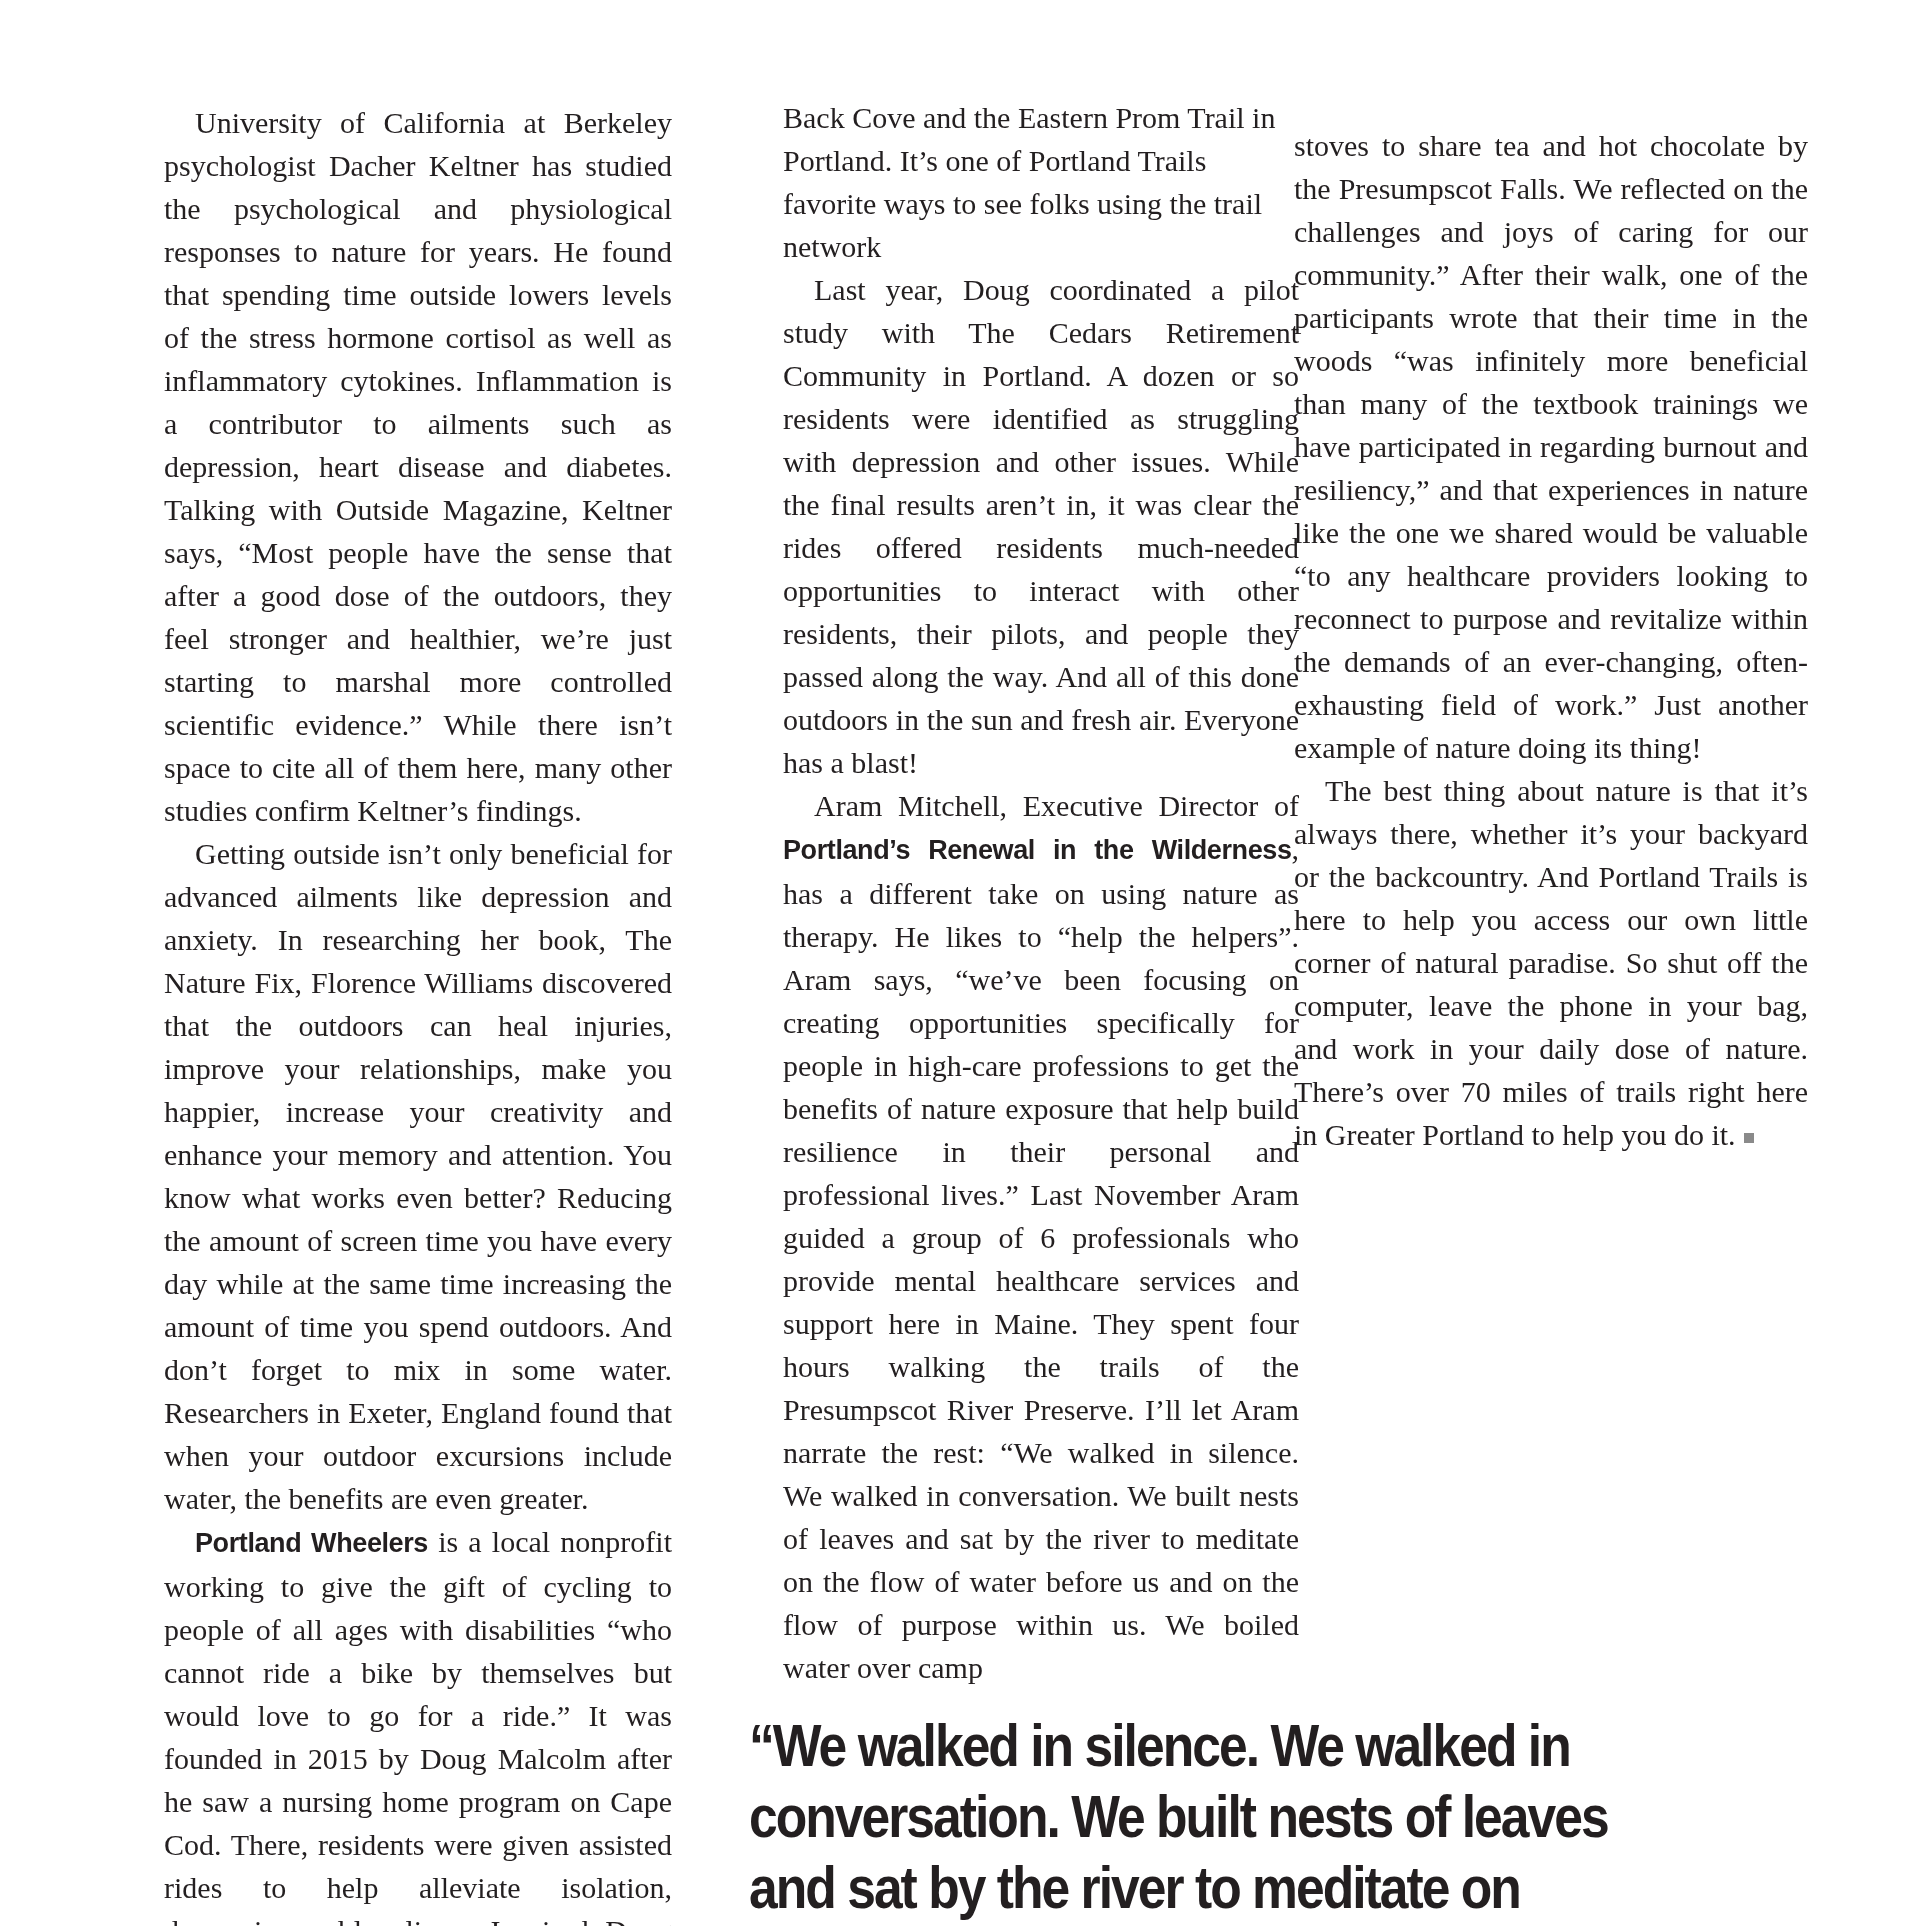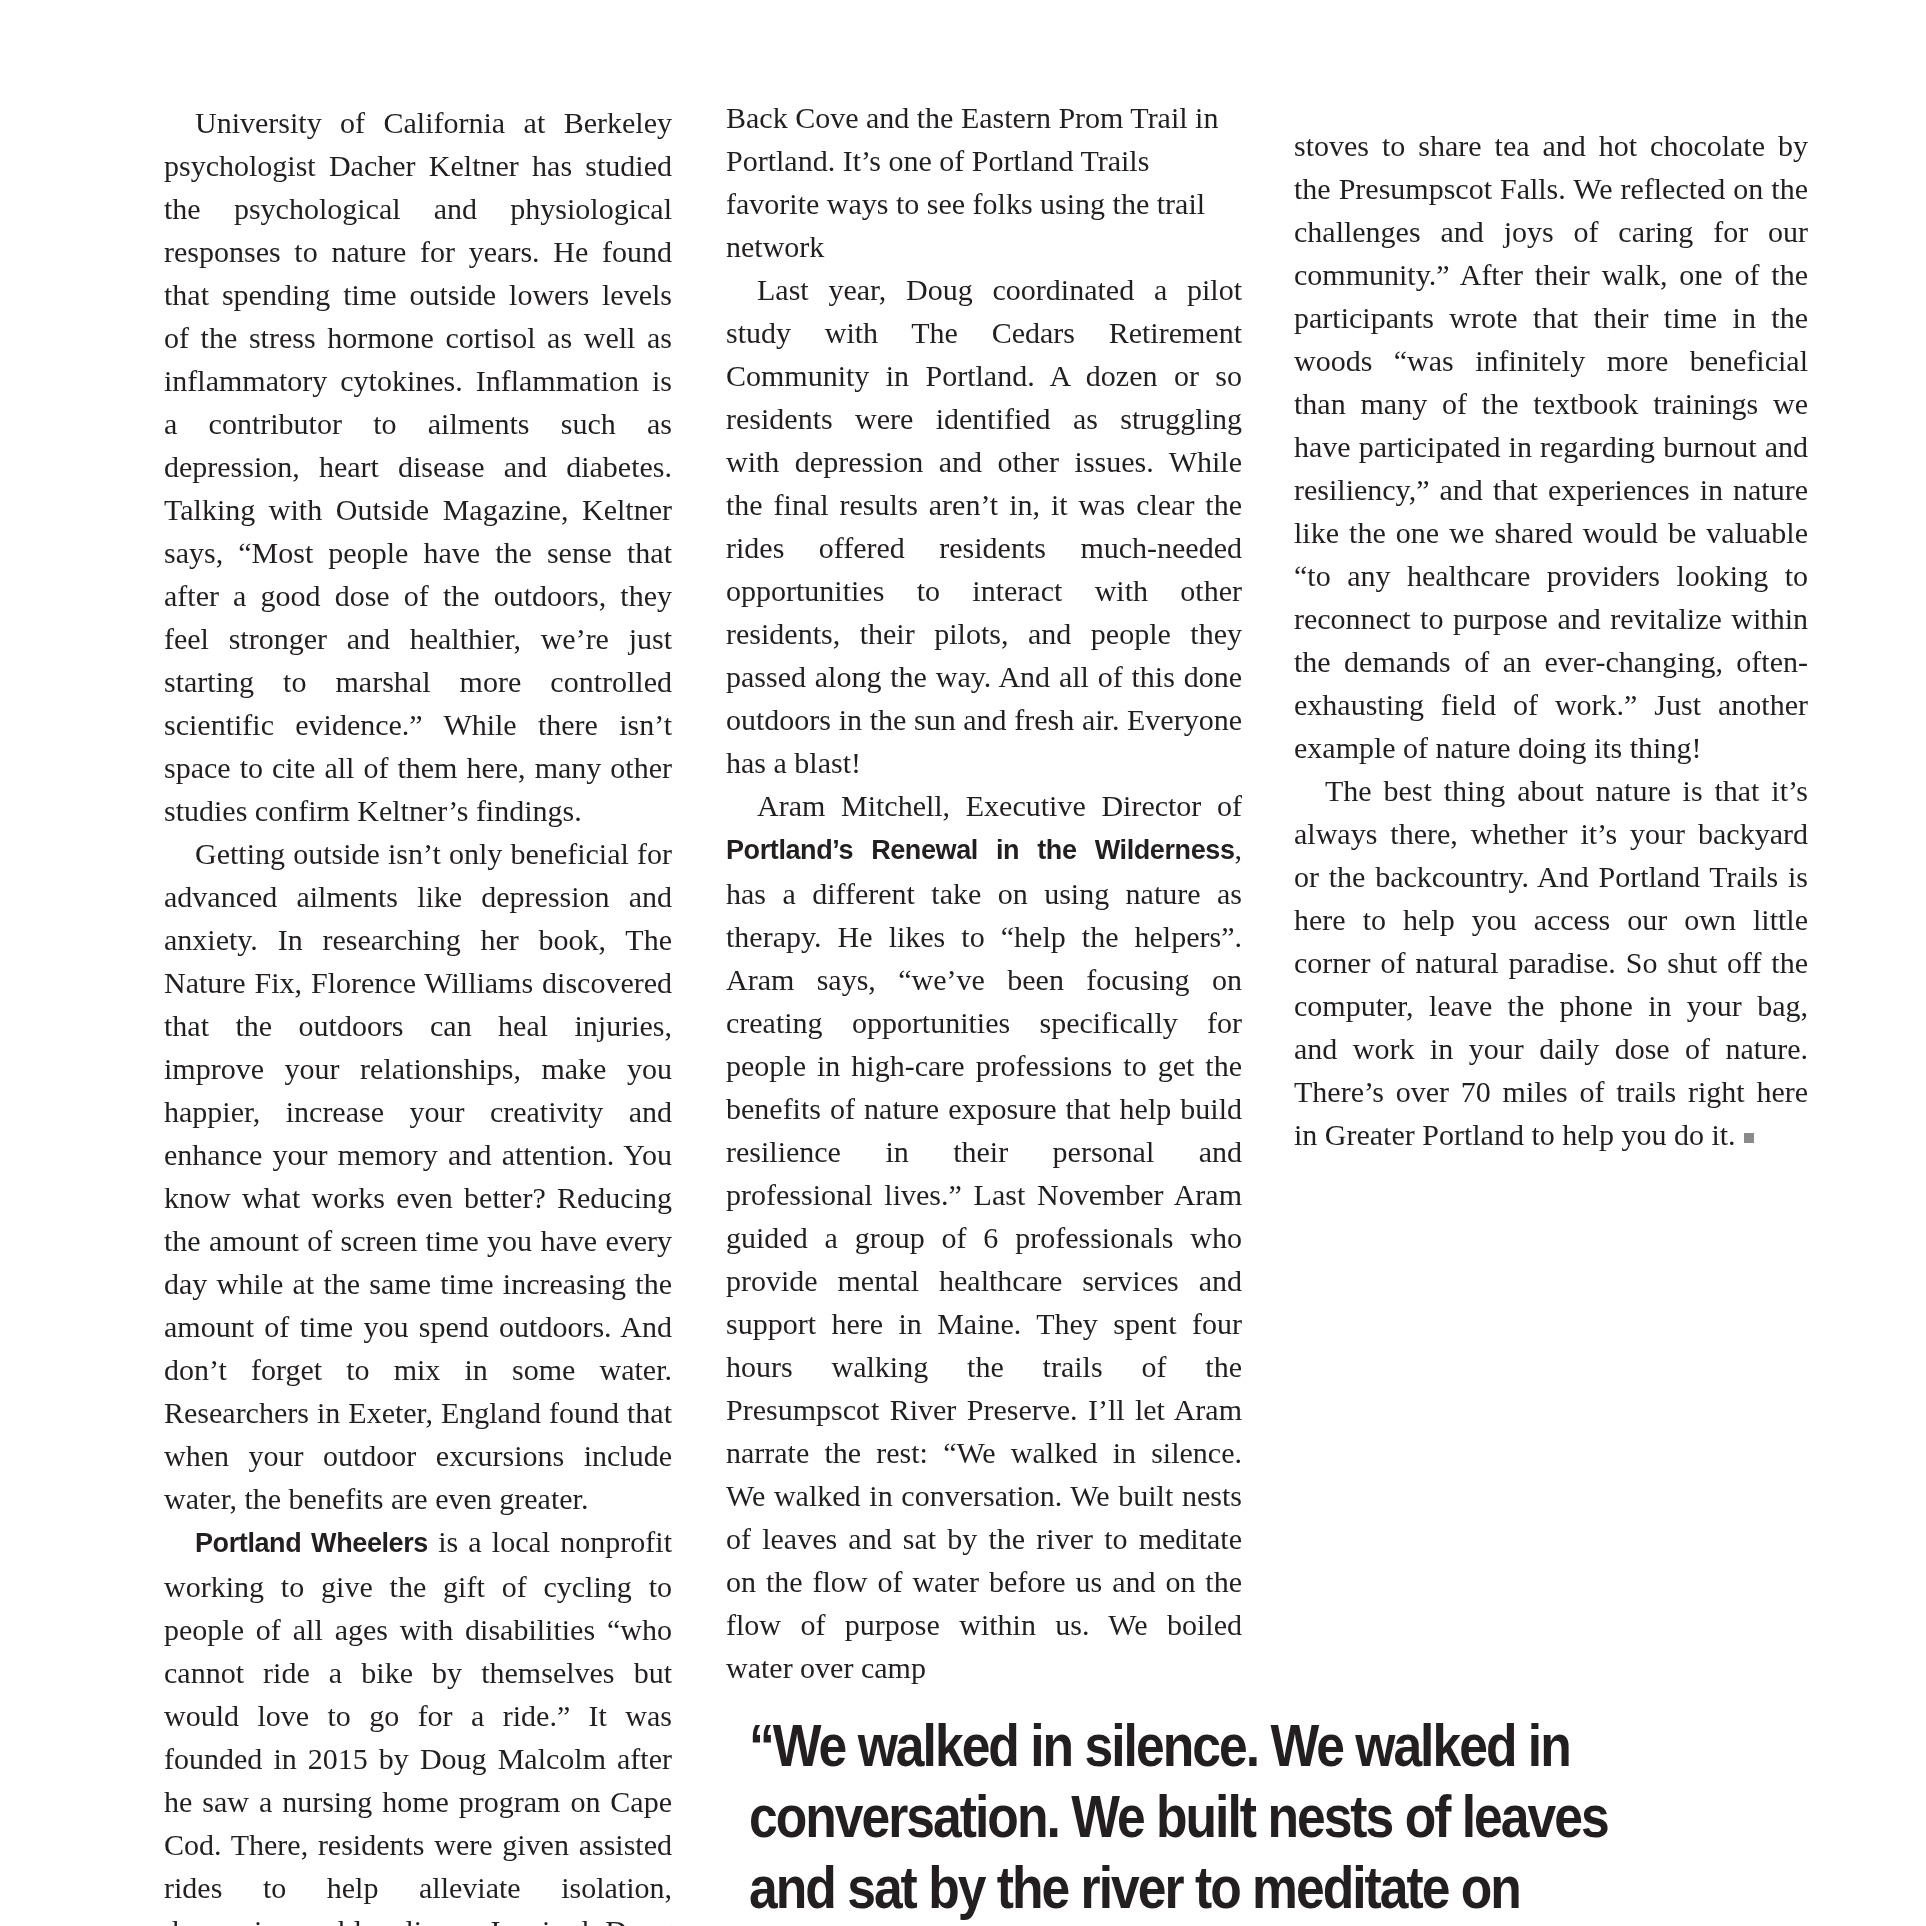--- a/index.html
+++ b/index.html
@@ -8,21 +8,21 @@
       position: absolute;
       font-family: "Liberation Serif", "DejaVu Serif", serif;
       font-size: 30px;
       line-height: 43px;
       text-align: justify;
       hyphens: auto;
     }
     .col p { margin: 0; }
     .col p.indent { text-indent: 31px; }
     .col1 { left: 164px; top: 101px; width: 508px; }
-    .col2 { left: 726px; top: 96px; width: 516px; }
+    .col2 { left: 783px; top: 96px; width: 516px; }
     .col3 { left: 1294px; top: 92px; width: 514px; margin-top: 32px; }
     .bold-name { font-family: "Liberation Sans", "DejaVu Sans", sans-serif; font-weight: bold; font-size: 27px; letter-spacing: -0.4px; margin-top: 36px; }
     .ital { }
     .end-mark { display: inline-block; width: 10px; height: 10px; background: #8a8a8a; margin-left: 8.5px; vertical-align: middle; }
     .pull-quote {
       position: absolute; left: 749px; top: 1710px; width: 1086px;
       font-family: "Liberation Sans", "DejaVu Sans", sans-serif;
       font-weight: bold; font-size: 60px; line-height: 71px;
       letter-spacing: -2.3px; transform: scaleX(0.86); transform-origin: left top;
       color: #231f20; margin: 0; width: 1271px;

